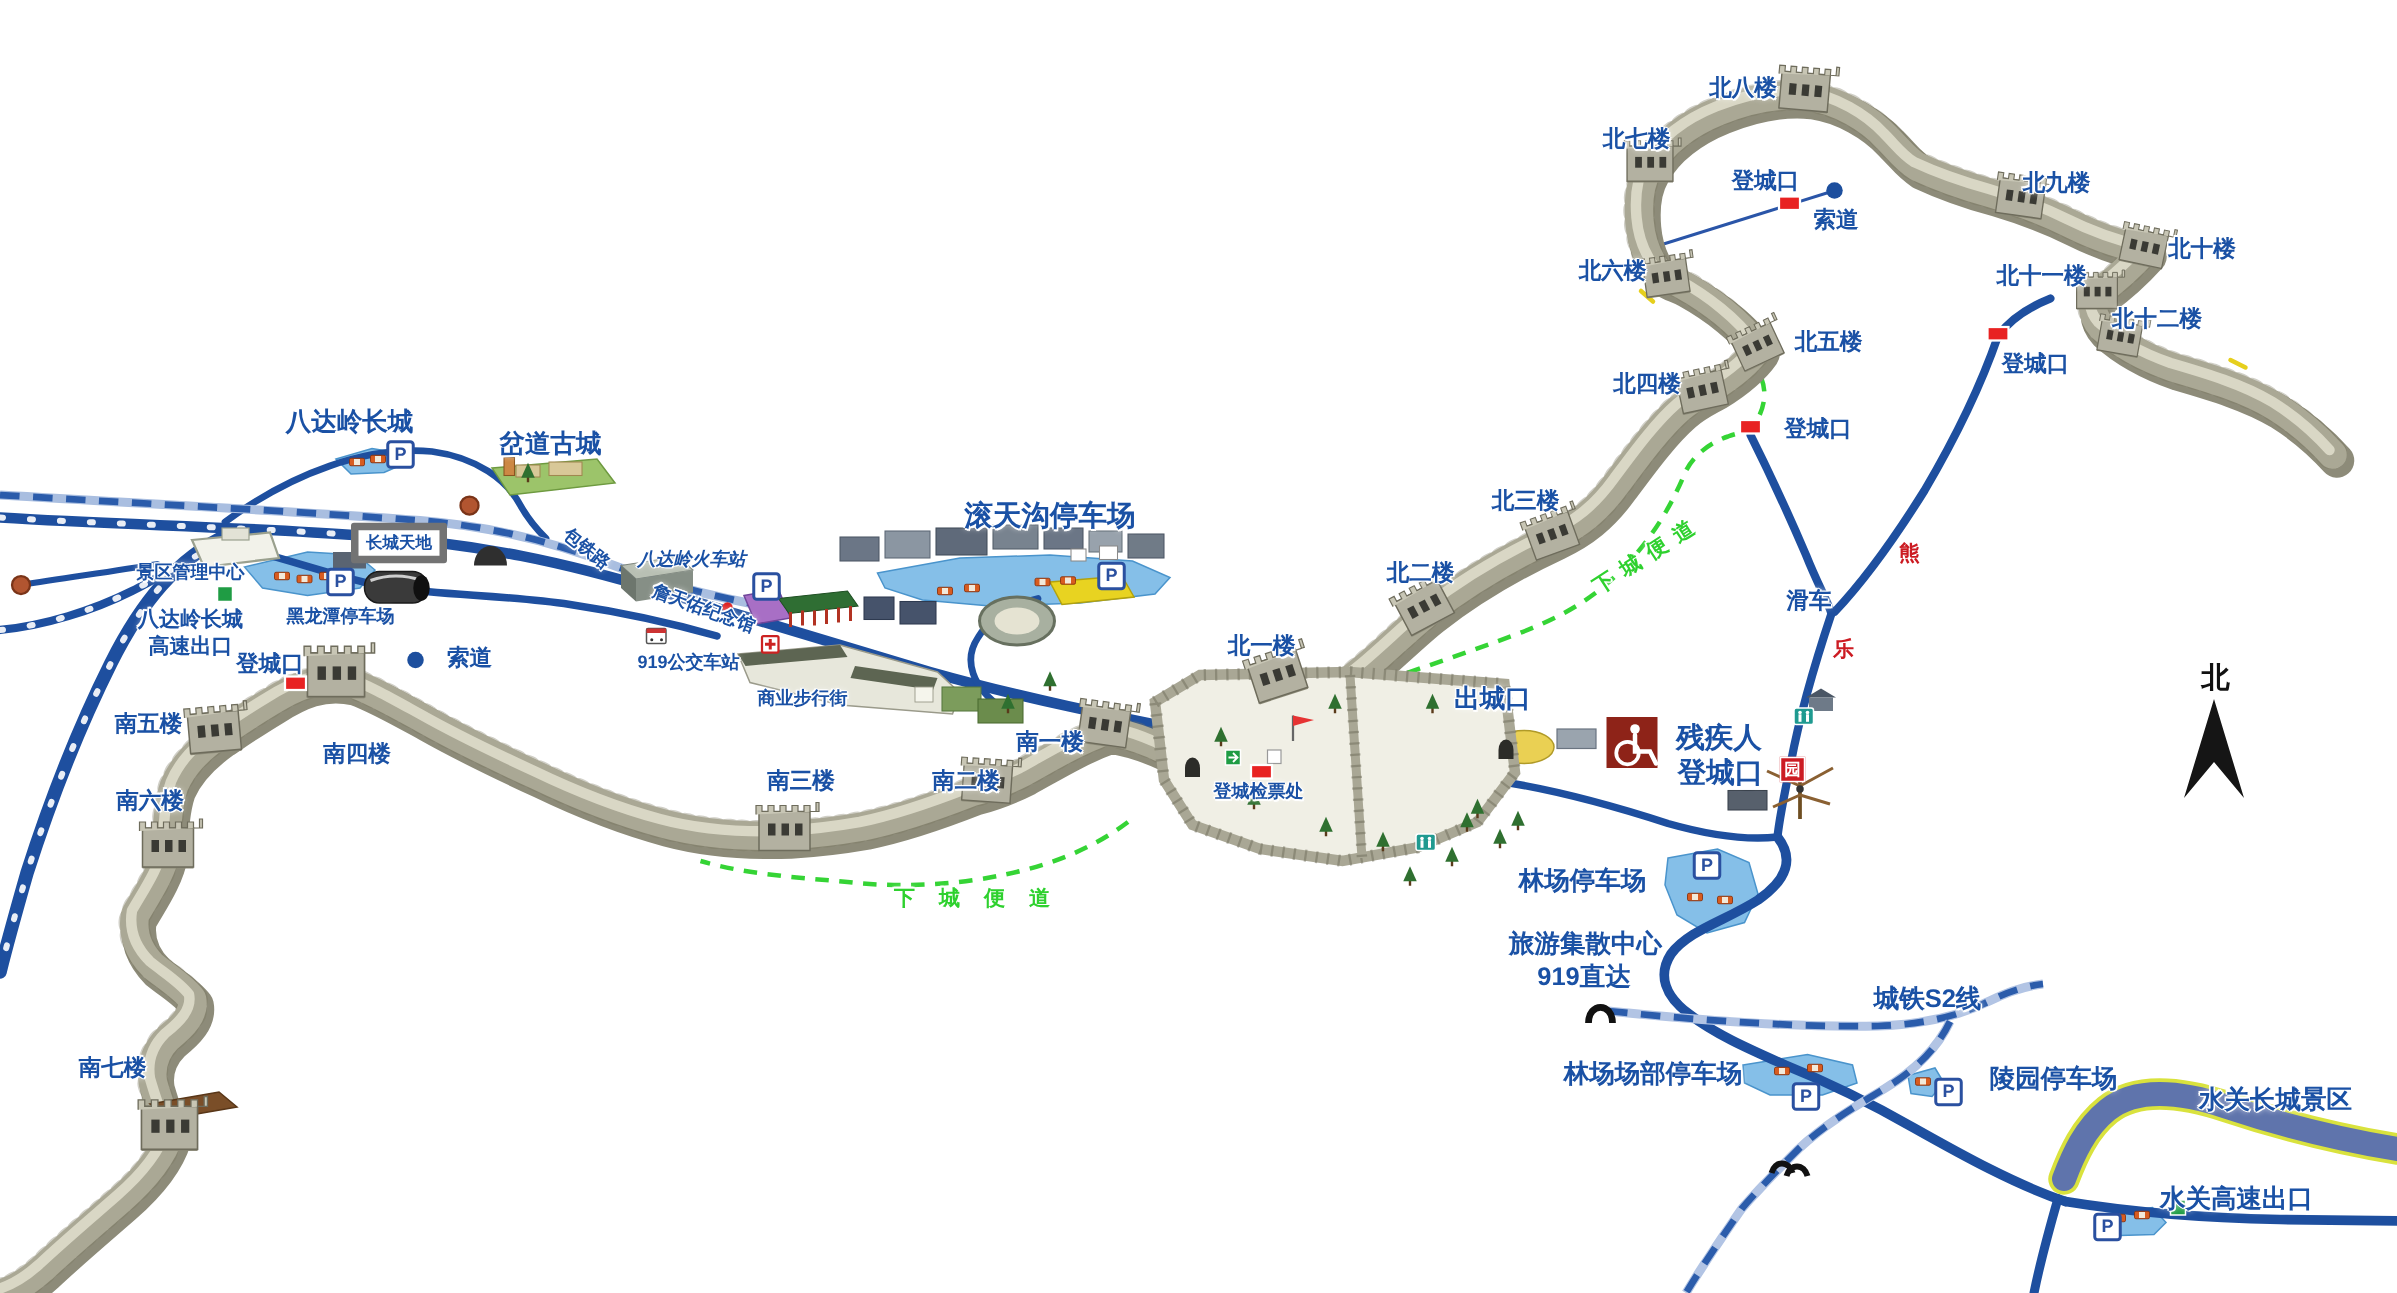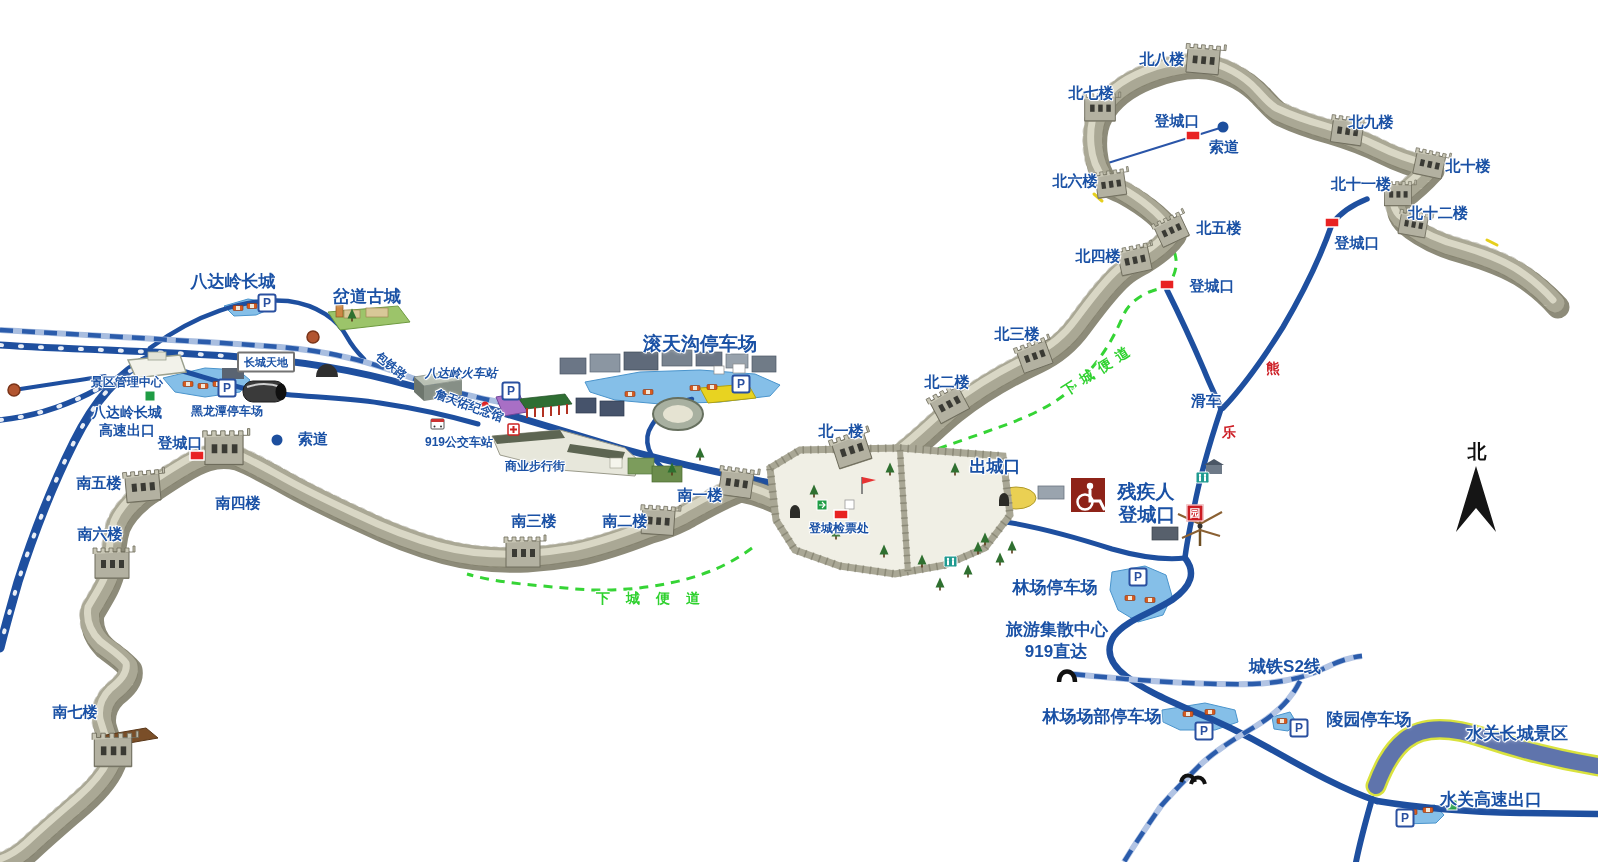--- a/index.html
+++ b/index.html
@@ -9,21 +9,21 @@
   #label-layer{position:absolute;left:0;top:0;width:100%;height:100%;}
   .lbl{position:absolute;white-space:nowrap;font-weight:bold;color:#1a51a5;
        transform:translate(-50%,-50%);
        text-shadow:0 1px 0 #fff,1px 0 0 #fff,-1px 0 0 #fff,0 -1px 0 #fff,1px 1px 0 #fff,-1px -1px 0 #fff,0 0 4px #fff;}
   .t-md{font-size:15px;}
   .t-md2{font-size:14px;}
   .t-lg{font-size:17px;}
   .t-xl{font-size:19px;}
   .t-sm{font-size:12px;}
   .t-xs{font-size:17px;}
-  .t-box{font-size:11px;background:#fff;border:2px solid #737373;border-radius:2px;
+  .t-box{font-size:11px;background:#fff;border:5px solid #737373;border-radius:2px;
          padding:1px 5px;text-shadow:none;}
   .t-green{color:#2ed12e;font-size:14px;}
   .t-green.rot{letter-spacing:7px;}
   .t-green.spread{letter-spacing:16px;}
   .t-red{color:#cc1b22;font-size:14px;}
   .b-red{background:#cc1b22;color:#fff;font-size:11px;padding:0 2px;border:1px solid #fff;text-shadow:none;}
   .p-sign{width:15px;height:15px;background:#fff;border:2px solid #2a50a0;border-radius:3px;
           color:#2a50a0;font-size:12px;line-height:14px;text-align:center;text-shadow:none;}
   .t-compass{color:#111;font-size:19px;text-shadow:none;}
 </style>
@@ -344,21 +344,21 @@
       <div class="lbl t-md" style="left: 1468px; top: 166px; transform: translate(-50%, -50%) rotate(0deg);">北十楼</div>
       <div class="lbl t-md" style="left: 1361px; top: 184px; transform: translate(-50%, -50%) rotate(0deg);">北十一楼</div>
       <div class="lbl t-md" style="left: 1438px; top: 213px; transform: translate(-50%, -50%) rotate(0deg);">北十二楼</div>
       <div class="lbl t-md" style="left: 1075px; top: 181px; transform: translate(-50%, -50%) rotate(0deg);">北六楼</div>
       <div class="lbl t-md" style="left: 1219px; top: 228px; transform: translate(-50%, -50%) rotate(0deg);">北五楼</div>
       <div class="lbl t-md" style="left: 1098px; top: 256px; transform: translate(-50%, -50%) rotate(0deg);">北四楼</div>
       <div class="lbl t-md" style="left: 1017px; top: 334px; transform: translate(-50%, -50%) rotate(0deg);">北三楼</div>
       <div class="lbl t-md" style="left: 947px; top: 382px; transform: translate(-50%, -50%) rotate(0deg);">北二楼</div>
       <div class="lbl t-md" style="left: 841px; top: 431px; transform: translate(-50%, -50%) rotate(0deg);">北一楼</div>
       <div class="lbl t-md" style="left: 700px; top: 495px; transform: translate(-50%, -50%) rotate(0deg);">南一楼</div>
-      <div class="lbl t-md" style="left: 625px; top: 521px; transform: translate(-50%, -50%) rotate(0deg); text-align: center;">南二楼</div>
+      <div class="lbl t-md" style="left: 644px; top: 521px; transform: translate(-50%, -50%) rotate(0deg); text-align: center;">南二楼</div>
       <div class="lbl t-md" style="left: 534px; top: 521px; transform: translate(-50%, -50%) rotate(0deg);">南三楼</div>
       <div class="lbl t-md" style="left: 238px; top: 503px; transform: translate(-50%, -50%) rotate(0deg);">南四楼</div>
       <div class="lbl t-md" style="left: 99px; top: 483px; transform: translate(-50%, -50%) rotate(0deg);">南五楼</div>
       <div class="lbl t-md" style="left: 100px; top: 534px; transform: translate(-50%, -50%) rotate(0deg);">南六楼</div>
       <div class="lbl t-md" style="left: 75px; top: 712px; transform: translate(-50%, -50%) rotate(0deg);">南七楼</div>
       <div class="lbl t-md" style="left: 1177px; top: 121px; transform: translate(-50%, -50%) rotate(0deg);">登城口</div>
       <div class="lbl t-md" style="left: 1357px; top: 243px; transform: translate(-50%, -50%) rotate(0deg);">登城口</div>
       <div class="lbl t-md" style="left: 1212px; top: 286px; transform: translate(-50%, -50%) rotate(0deg);">登城口</div>
       <div class="lbl t-md" style="left: 180px; top: 443px; transform: translate(-50%, -50%) rotate(0deg);">登城口</div>
       <div class="lbl t-md" style="left: 1224px; top: 147px; transform: translate(-50%, -50%) rotate(0deg);">索道</div>

